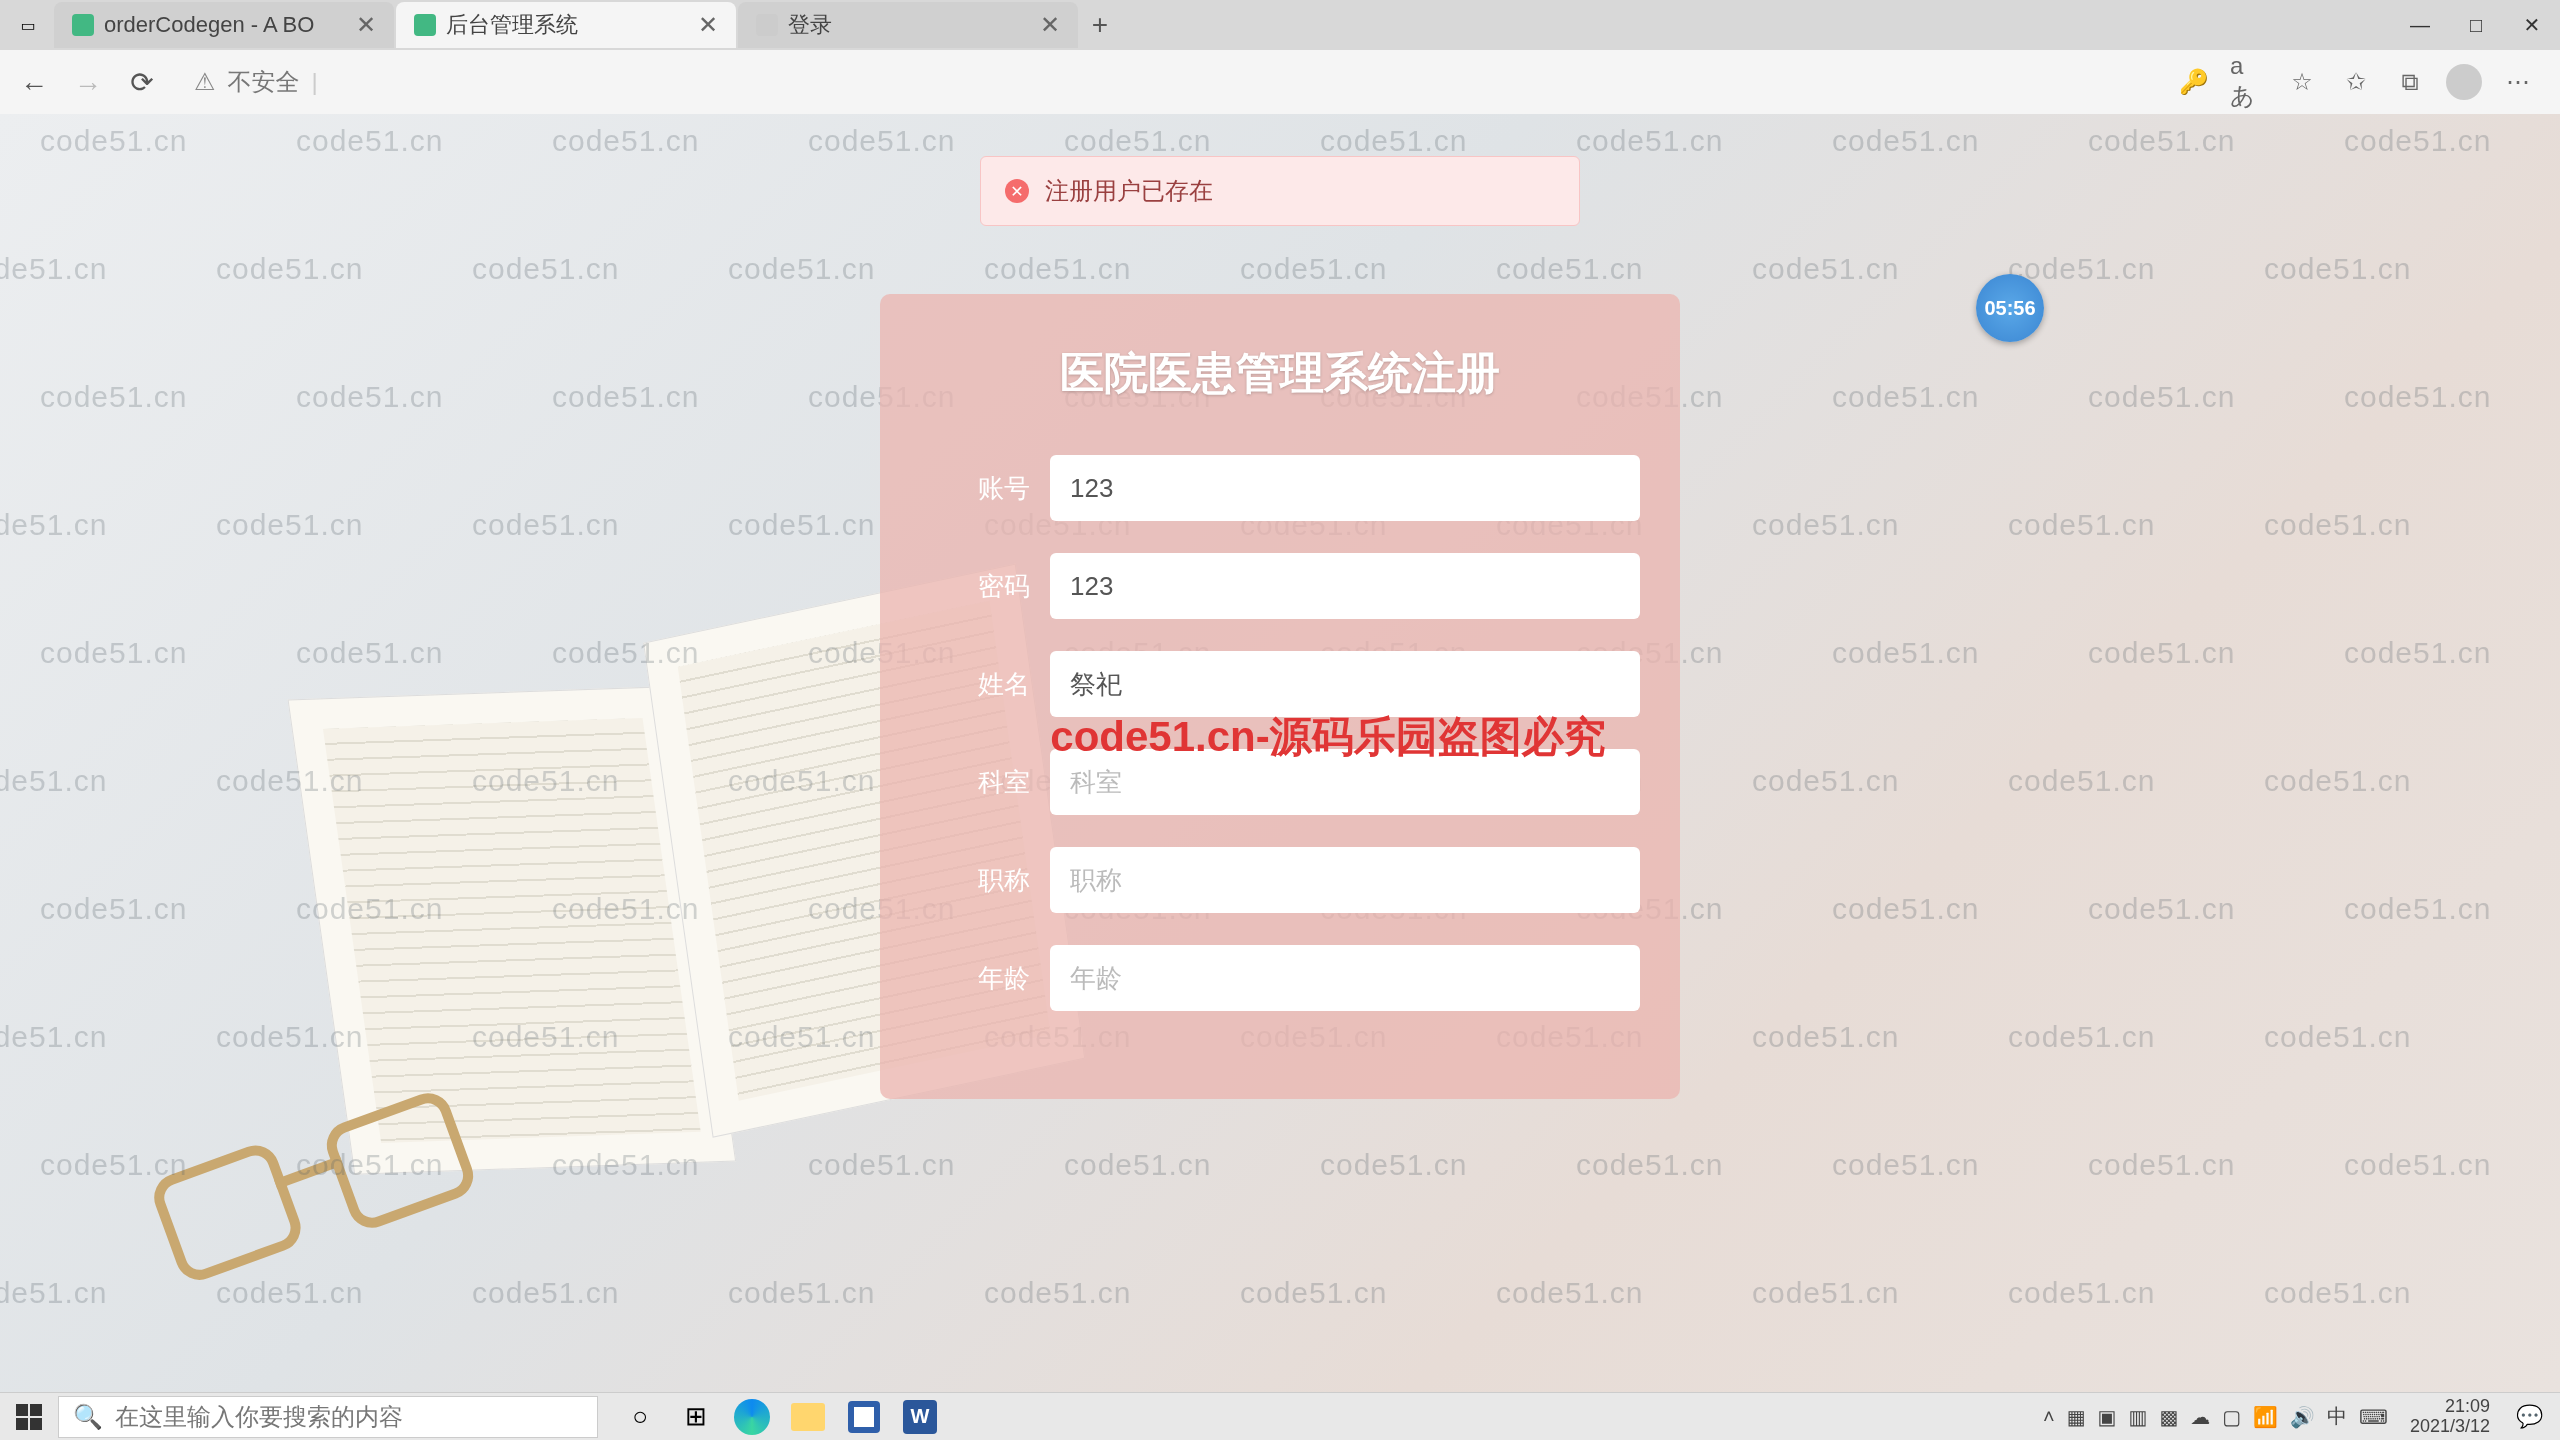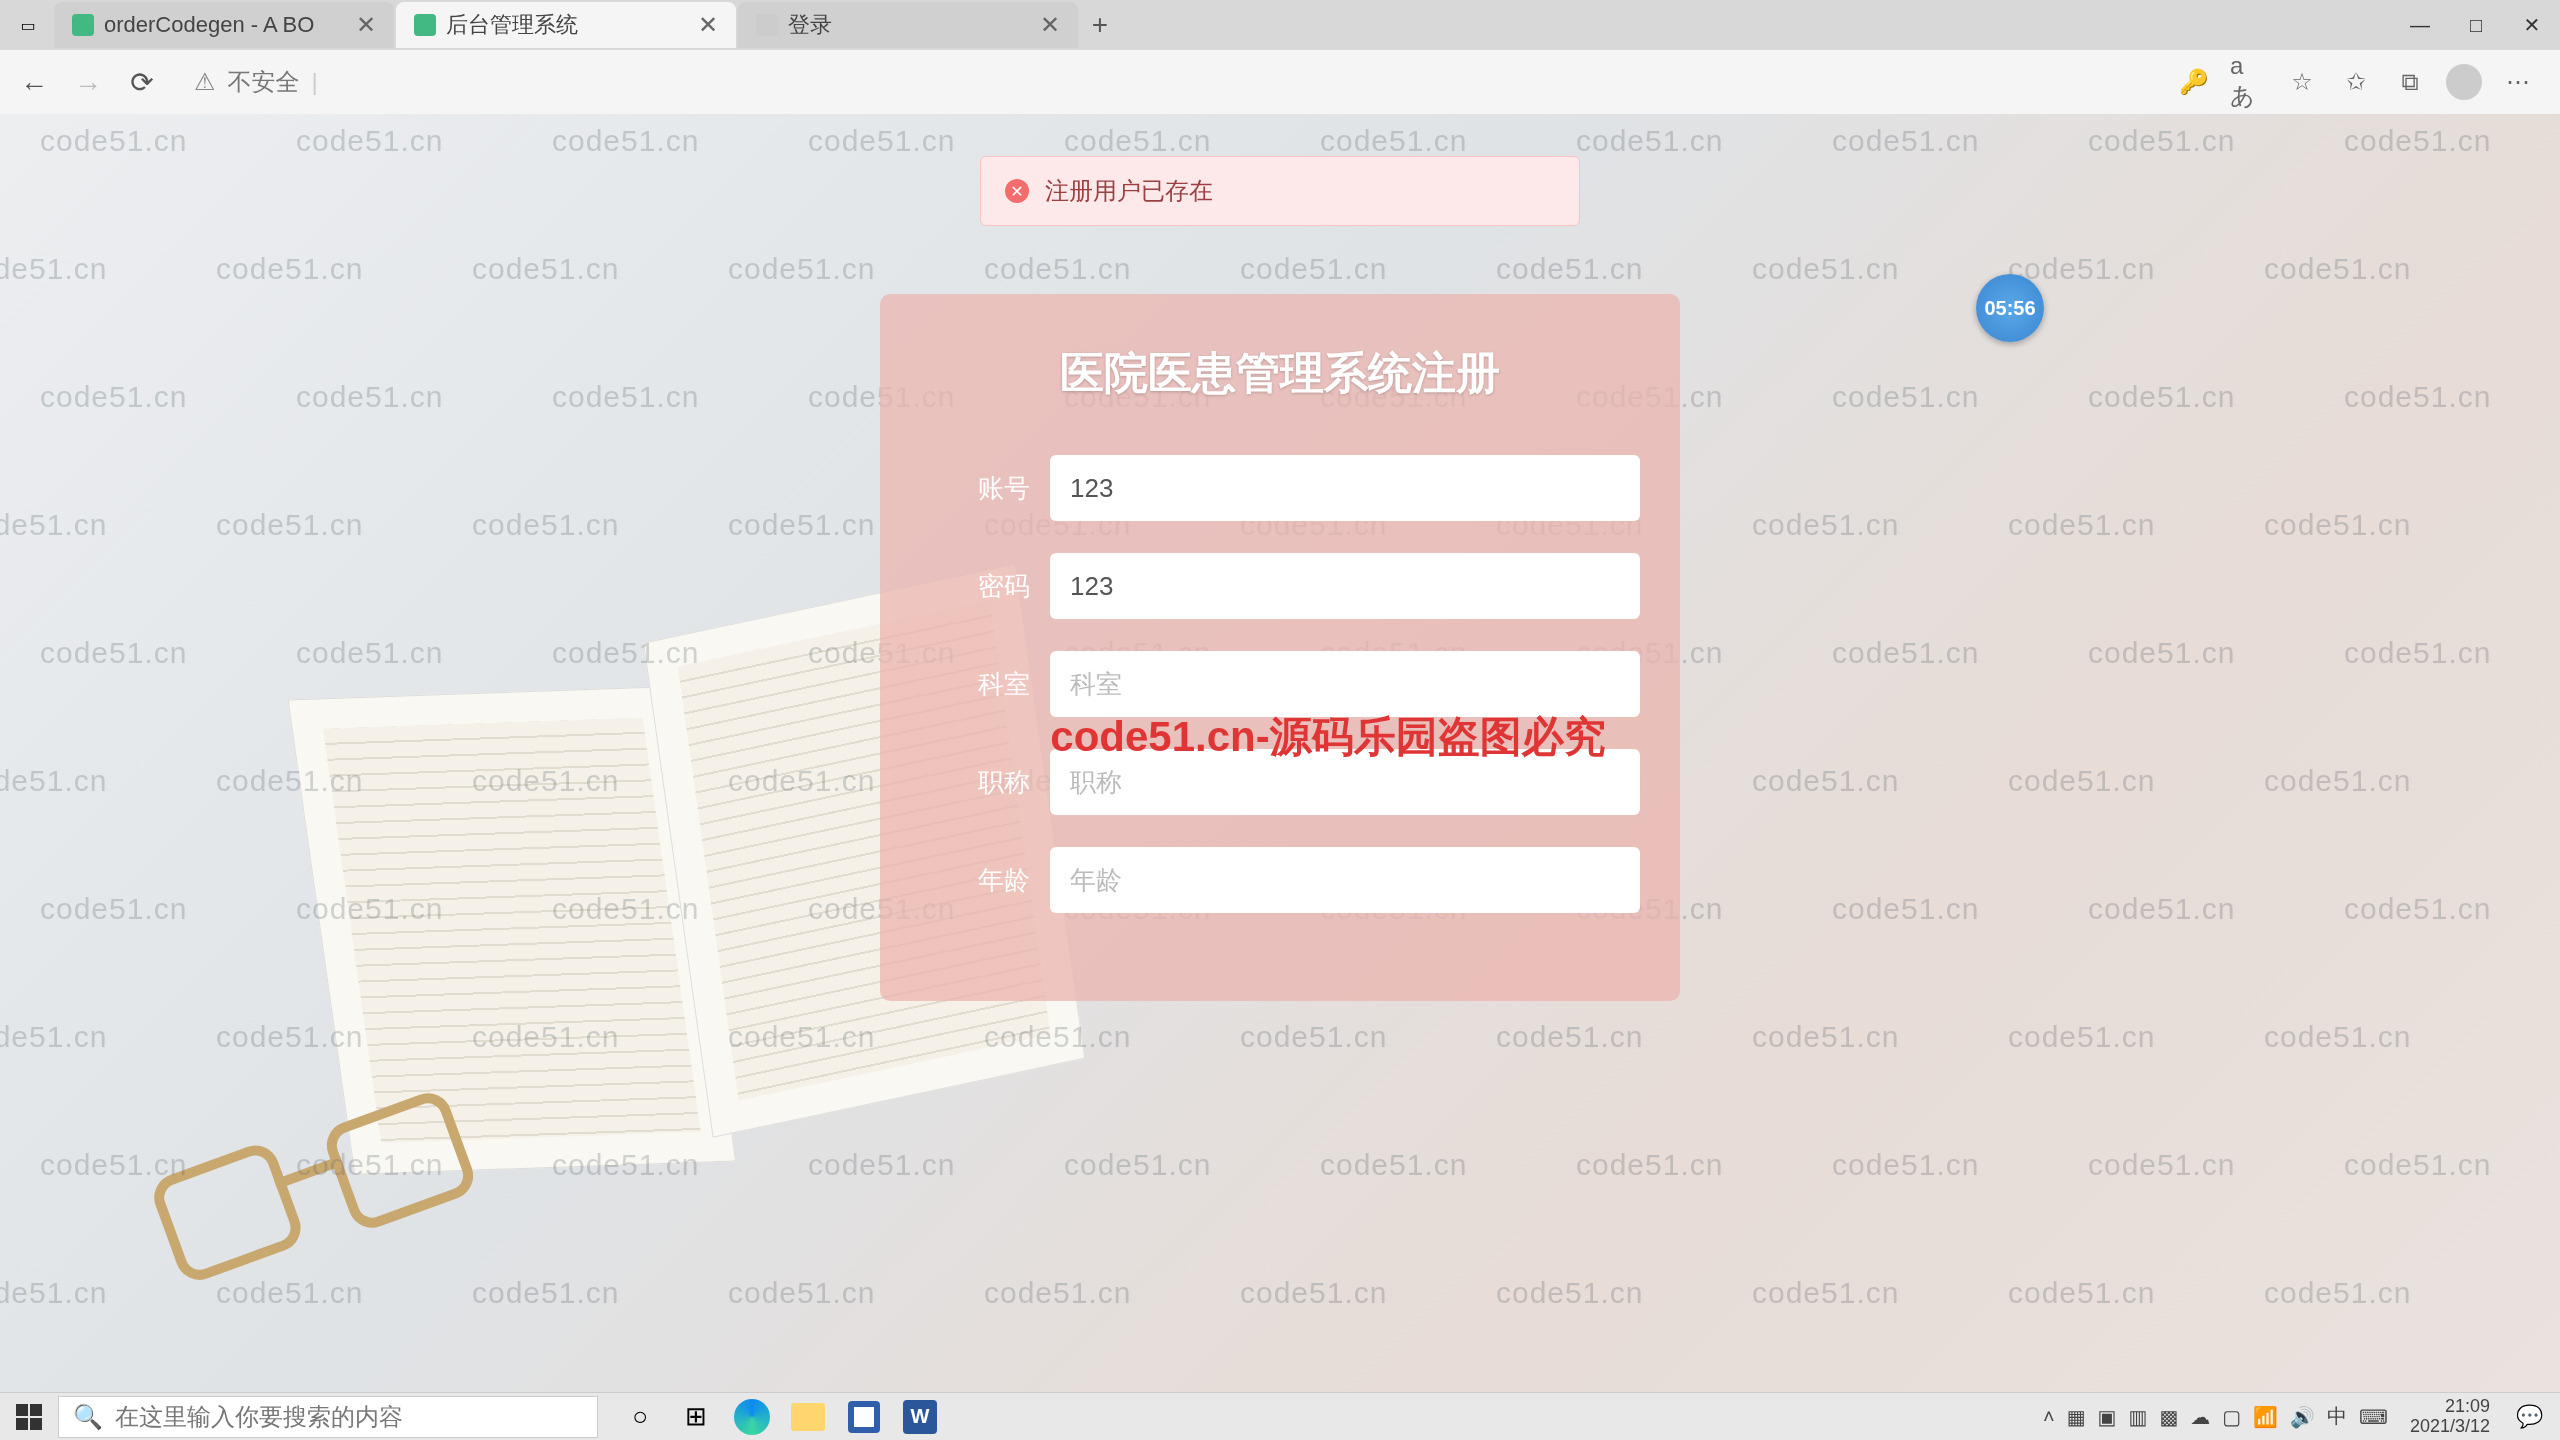--- a/index.html
+++ b/index.html
@@ -274,20 +274,24 @@
 
       <div class="form-row">
         <div class="form-label">账号</div>
         <input class="form-input" value="123" style="">
       </div>
       <div class="form-row">
         <div class="form-label">密码</div>
         <input class="form-input" value="123" style="">
       </div>
       <div class="form-row">
+        <div class="form-label">姓名</div>
+        <input class="form-input" value="祭祀" style="">
+      </div>
+      <div class="form-row">
         <div class="form-label">科室</div>
         <input class="form-input" placeholder="科室" style="">
       </div>
       <div class="form-row">
         <div class="form-label">职称</div>
         <input class="form-input" placeholder="职称" style="">
       </div>
       <div class="form-row">
         <div class="form-label">年龄</div>
         <input class="form-input" placeholder="年龄" style="">

